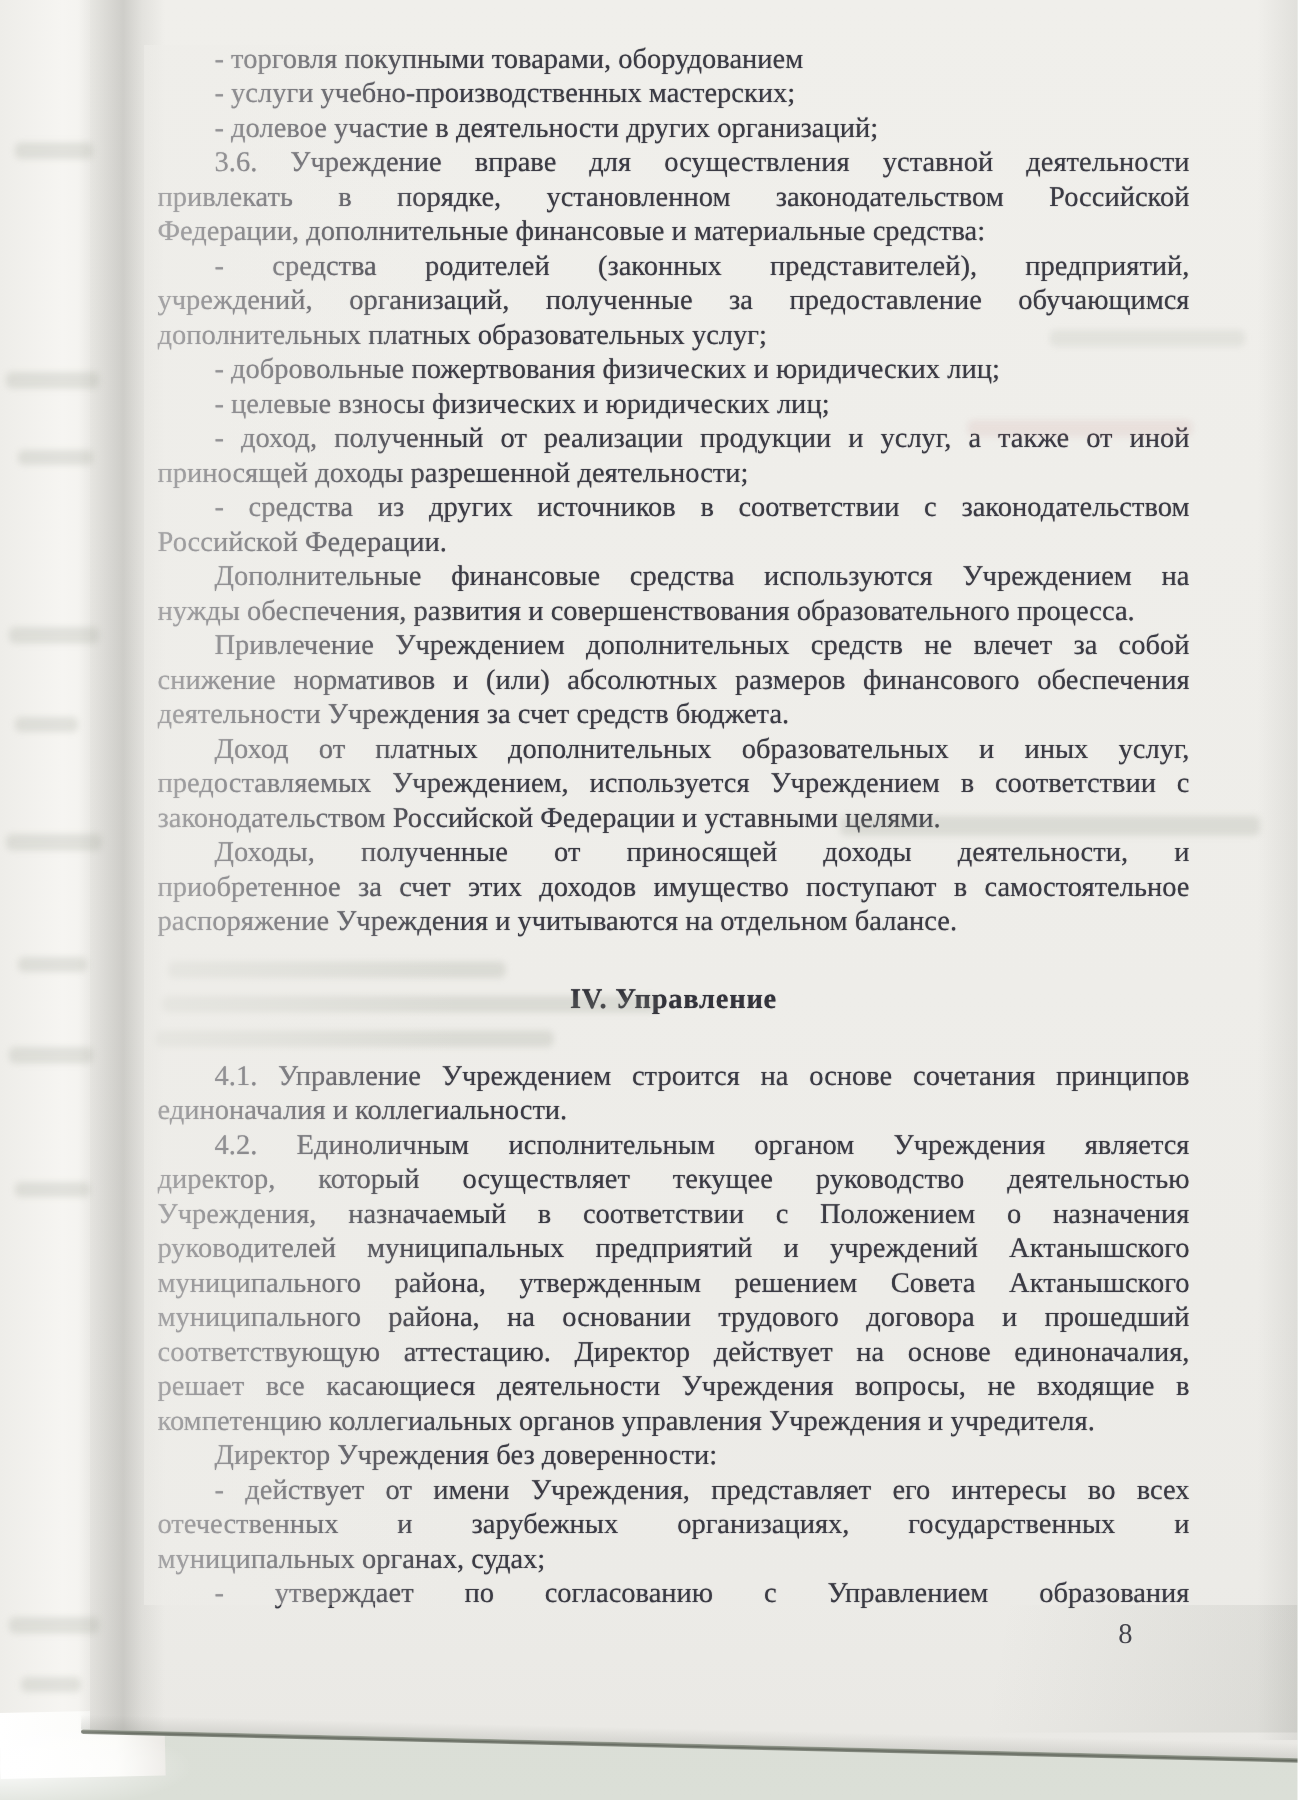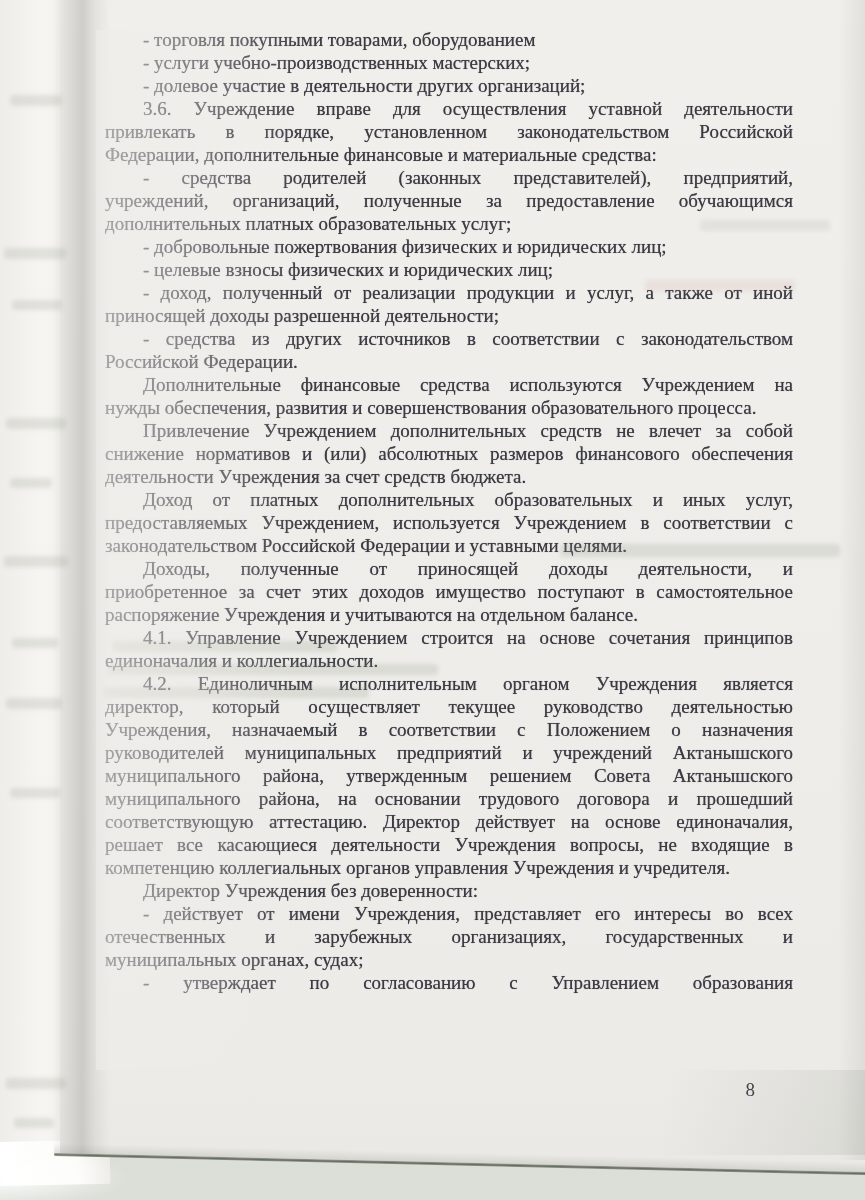--- a/index.html
+++ b/index.html
@@ -136,20 +136,21 @@
       <div class="line">нужды обеспечения, развития и совершенствования образовательного процесса.</div>
       <div class="line in j">Привлечение Учреждением дополнительных средств не влечет за собой</div>
       <div class="line j">снижение нормативов и (или) абсолютных размеров финансового обеспечения</div>
       <div class="line">деятельности Учреждения за счет средств бюджета.</div>
       <div class="line in j">Доход от платных дополнительных образовательных и иных услуг,</div>
       <div class="line j">предоставляемых Учреждением, используется Учреждением в соответствии с</div>
       <div class="line">законодательством Российской Федерации и уставными целями.</div>
       <div class="line in j">Доходы, полученные от приносящей доходы деятельности, и</div>
       <div class="line j">приобретенное за счет этих доходов имущество поступают в самостоятельное</div>
       <div class="line">распоряжение Учреждения и учитываются на отдельном балансе.</div>
+      <div class="line heading">IV. Управление</div>
       <div class="line in j">4.1. Управление Учреждением строится на основе сочетания принципов</div>
       <div class="line">единоначалия и коллегиальности.</div>
       <div class="line in j">4.2. Единоличным исполнительным органом Учреждения является</div>
       <div class="line j">директор, который осуществляет текущее руководство деятельностью</div>
       <div class="line j">Учреждения, назначаемый в соответствии с Положением о назначения</div>
       <div class="line j">руководителей муниципальных предприятий и учреждений Актанышского</div>
       <div class="line j">муниципального района, утвержденным решением Совета Актанышского</div>
       <div class="line j">муниципального района, на основании трудового договора и прошедший</div>
       <div class="line j">соответствующую аттестацию. Директор действует на основе единоначалия,</div>
       <div class="line j">решает все касающиеся деятельности Учреждения вопросы, не входящие в</div>

